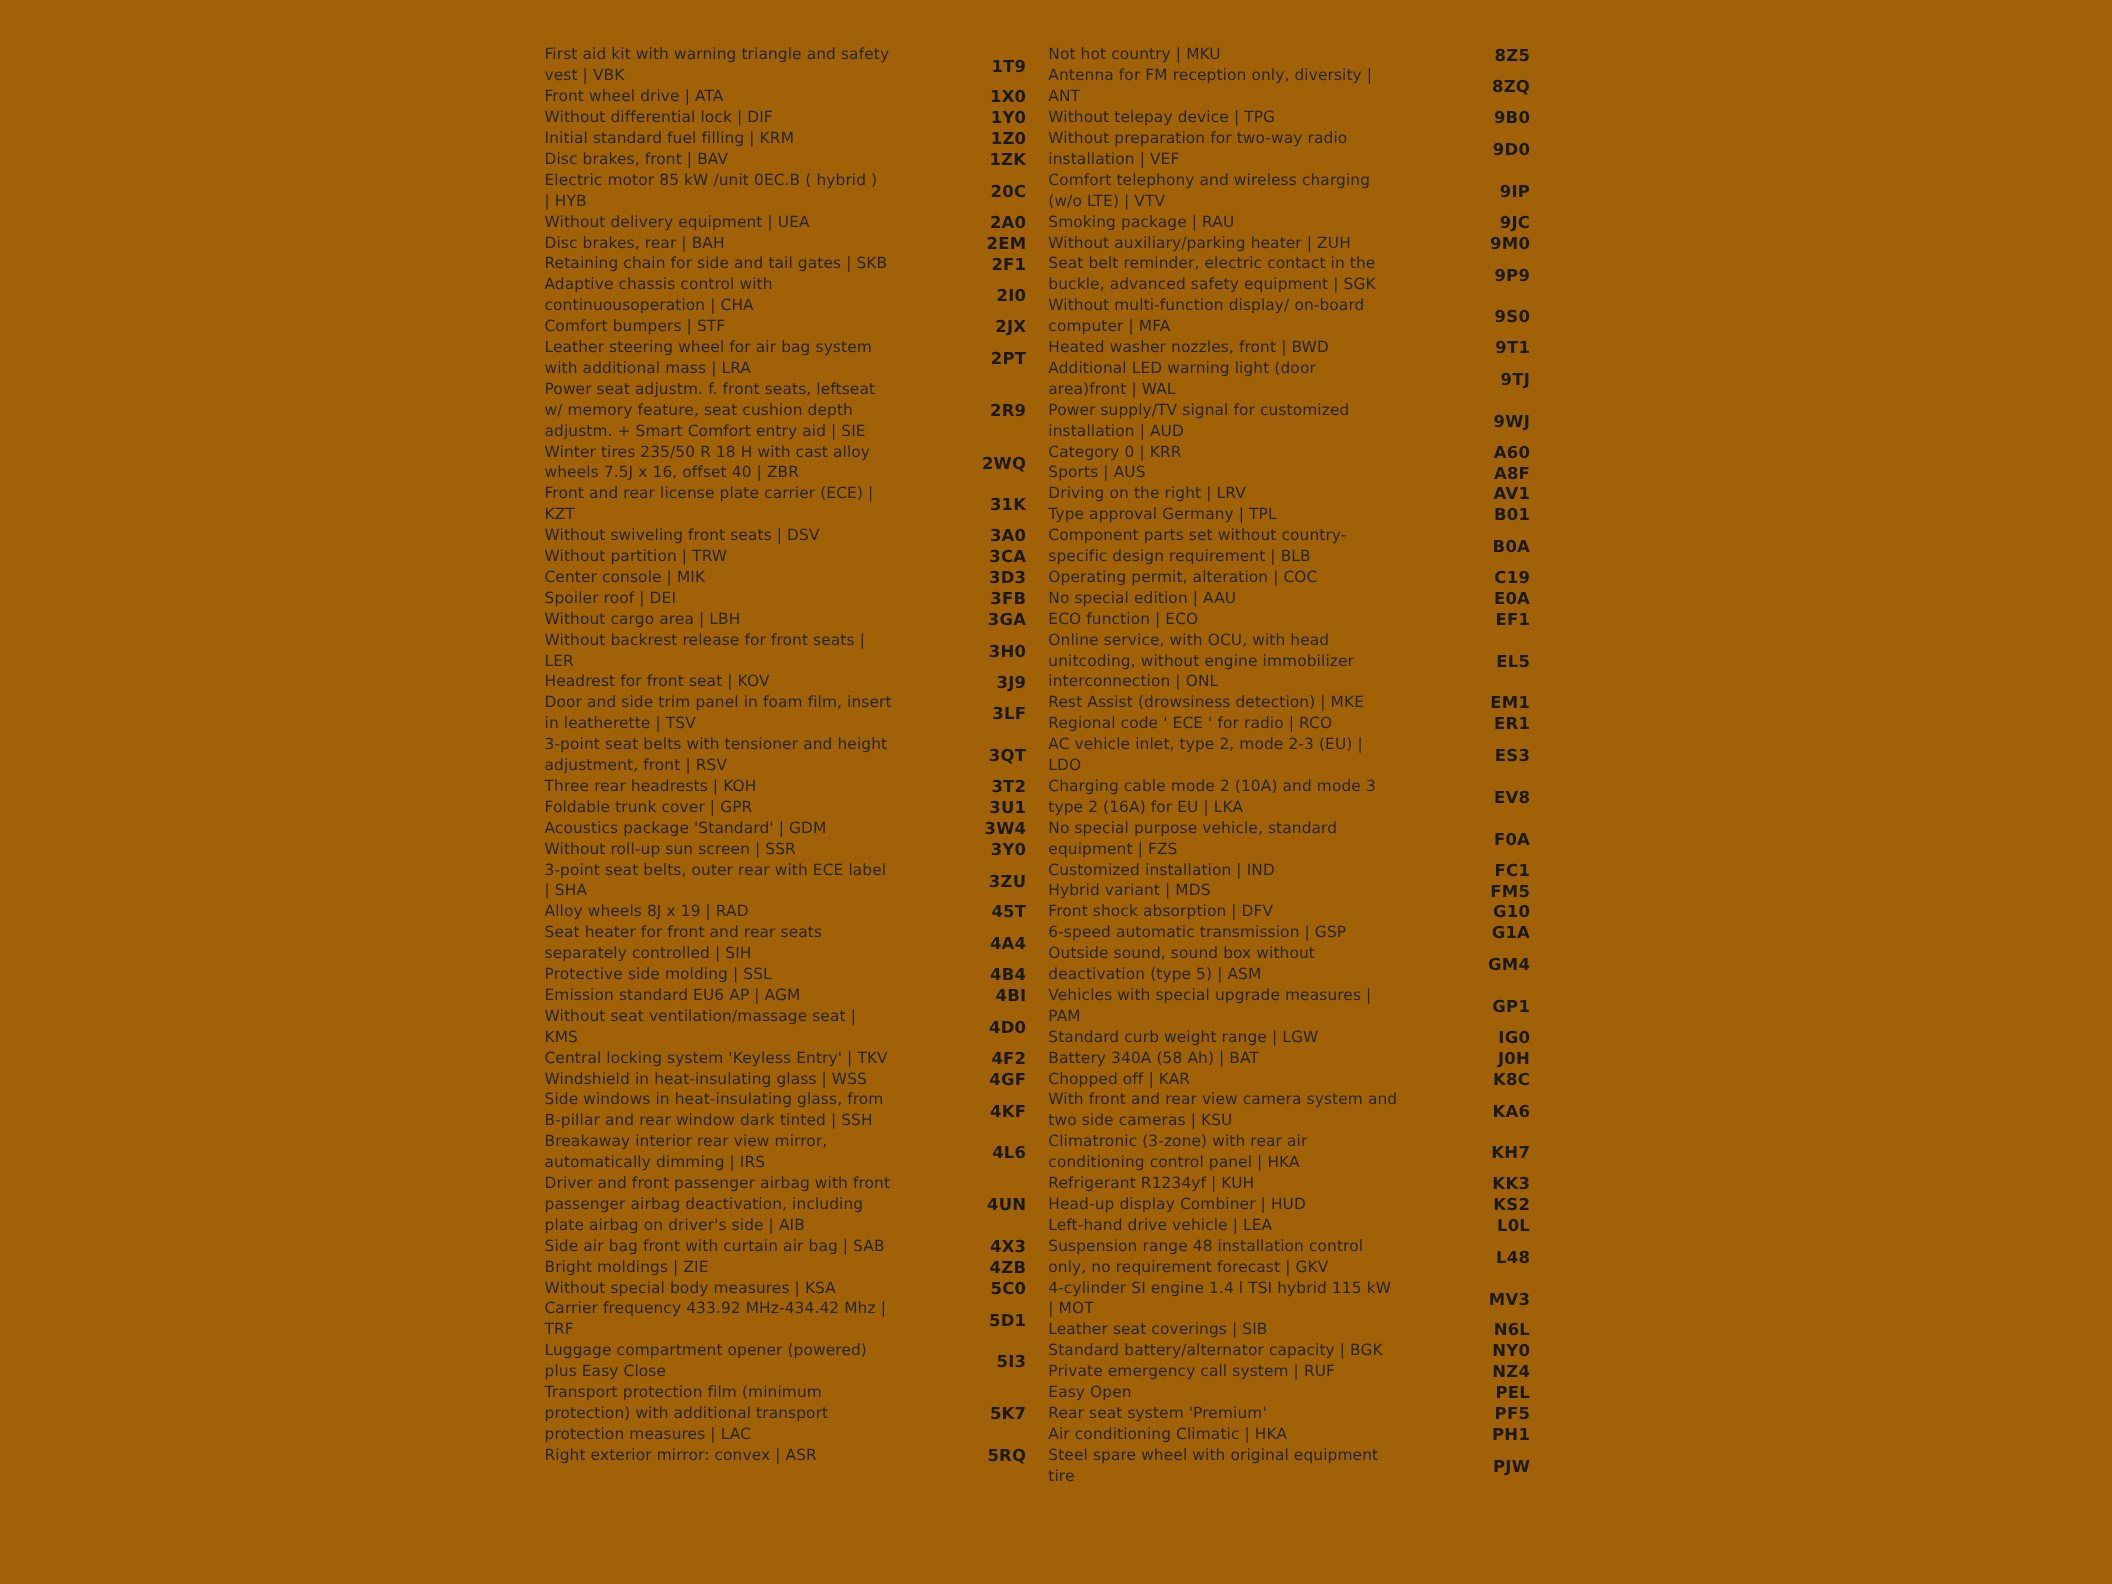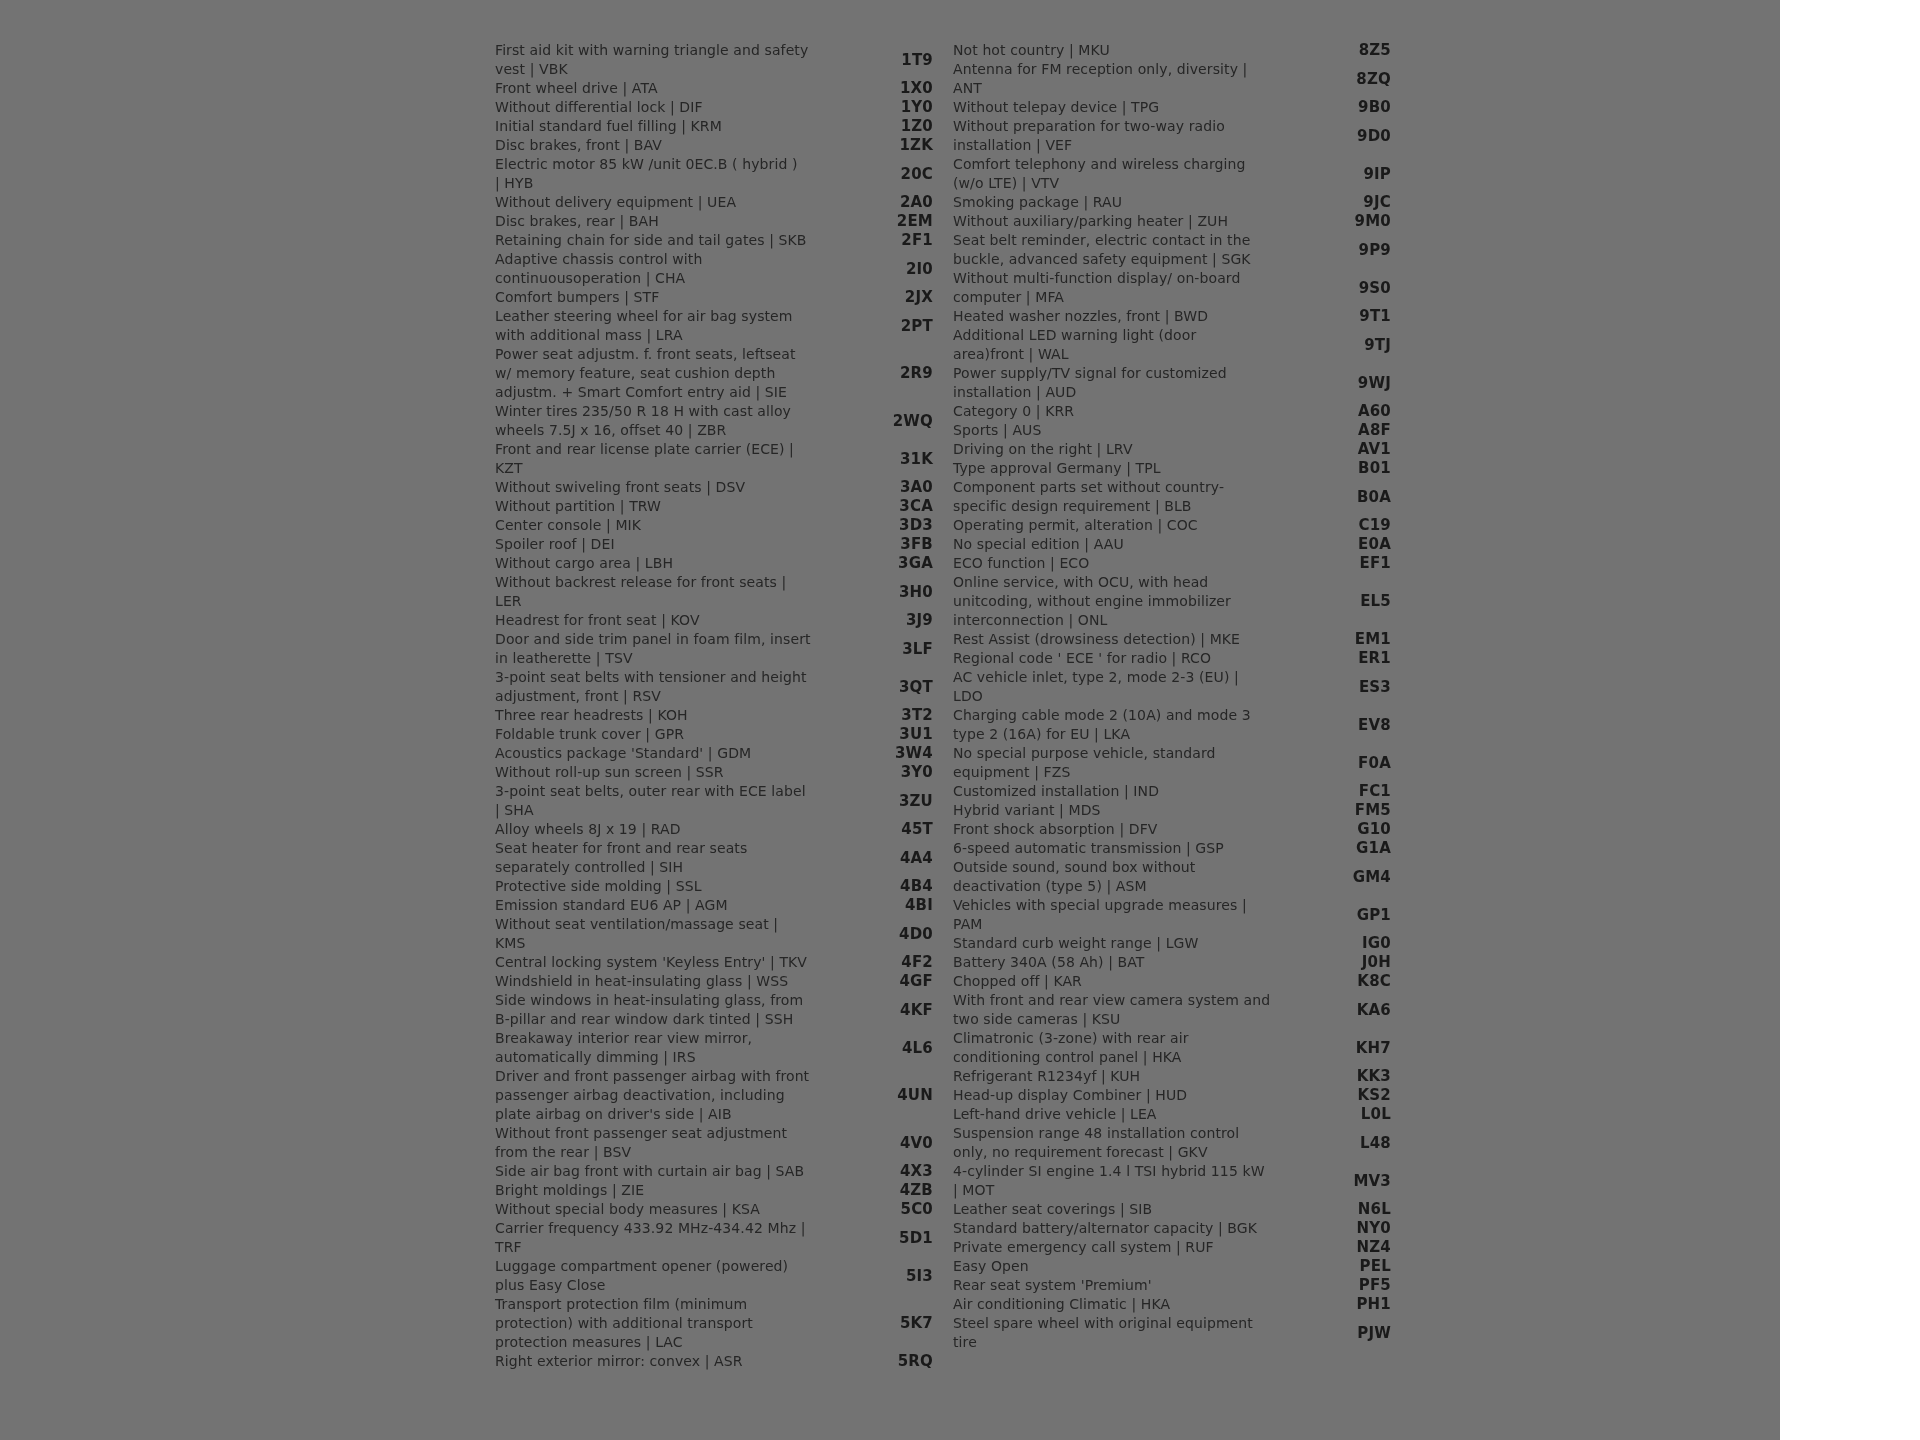--- a/index.html
+++ b/index.html
@@ -2,23 +2,23 @@
 <html><head>
 <meta charset="utf-8">
 <style>
   html, body {
     margin: 0;
     padding: 0;
     background: #ffffff;
   }
   .page {
     position: relative;
-    width: 1780px;
+    width: 1920px;
     height: 1440px;
-    background: #737373;
+    background: #a16207;
     overflow: hidden;
     font-family: "DejaVu Sans", sans-serif;
   }
   .colpair {
     position: absolute;
     top: 41px;
     width: 438px;
   }
   .entry-row {
     display: flex;
@@ -216,25 +216,20 @@
 automatically dimming | IRS</div>
         <div class="entry-code">4L6</div>
       </div>
       <div class="entry-row">
         <div class="entry-desc">Driver and front passenger airbag with front
 passenger airbag deactivation, including
 plate airbag on driver's side | AIB</div>
         <div class="entry-code">4UN</div>
       </div>
       <div class="entry-row">
-        <div class="entry-desc">Without front passenger seat adjustment
-from the rear | BSV</div>
-        <div class="entry-code">4V0</div>
-      </div>
-      <div class="entry-row">
         <div class="entry-desc">Side air bag front with curtain air bag | SAB</div>
         <div class="entry-code">4X3</div>
       </div>
       <div class="entry-row">
         <div class="entry-desc">Bright moldings | ZIE</div>
         <div class="entry-code">4ZB</div>
       </div>
       <div class="entry-row">
         <div class="entry-desc">Without special body measures | KSA</div>
         <div class="entry-code">5C0</div>

